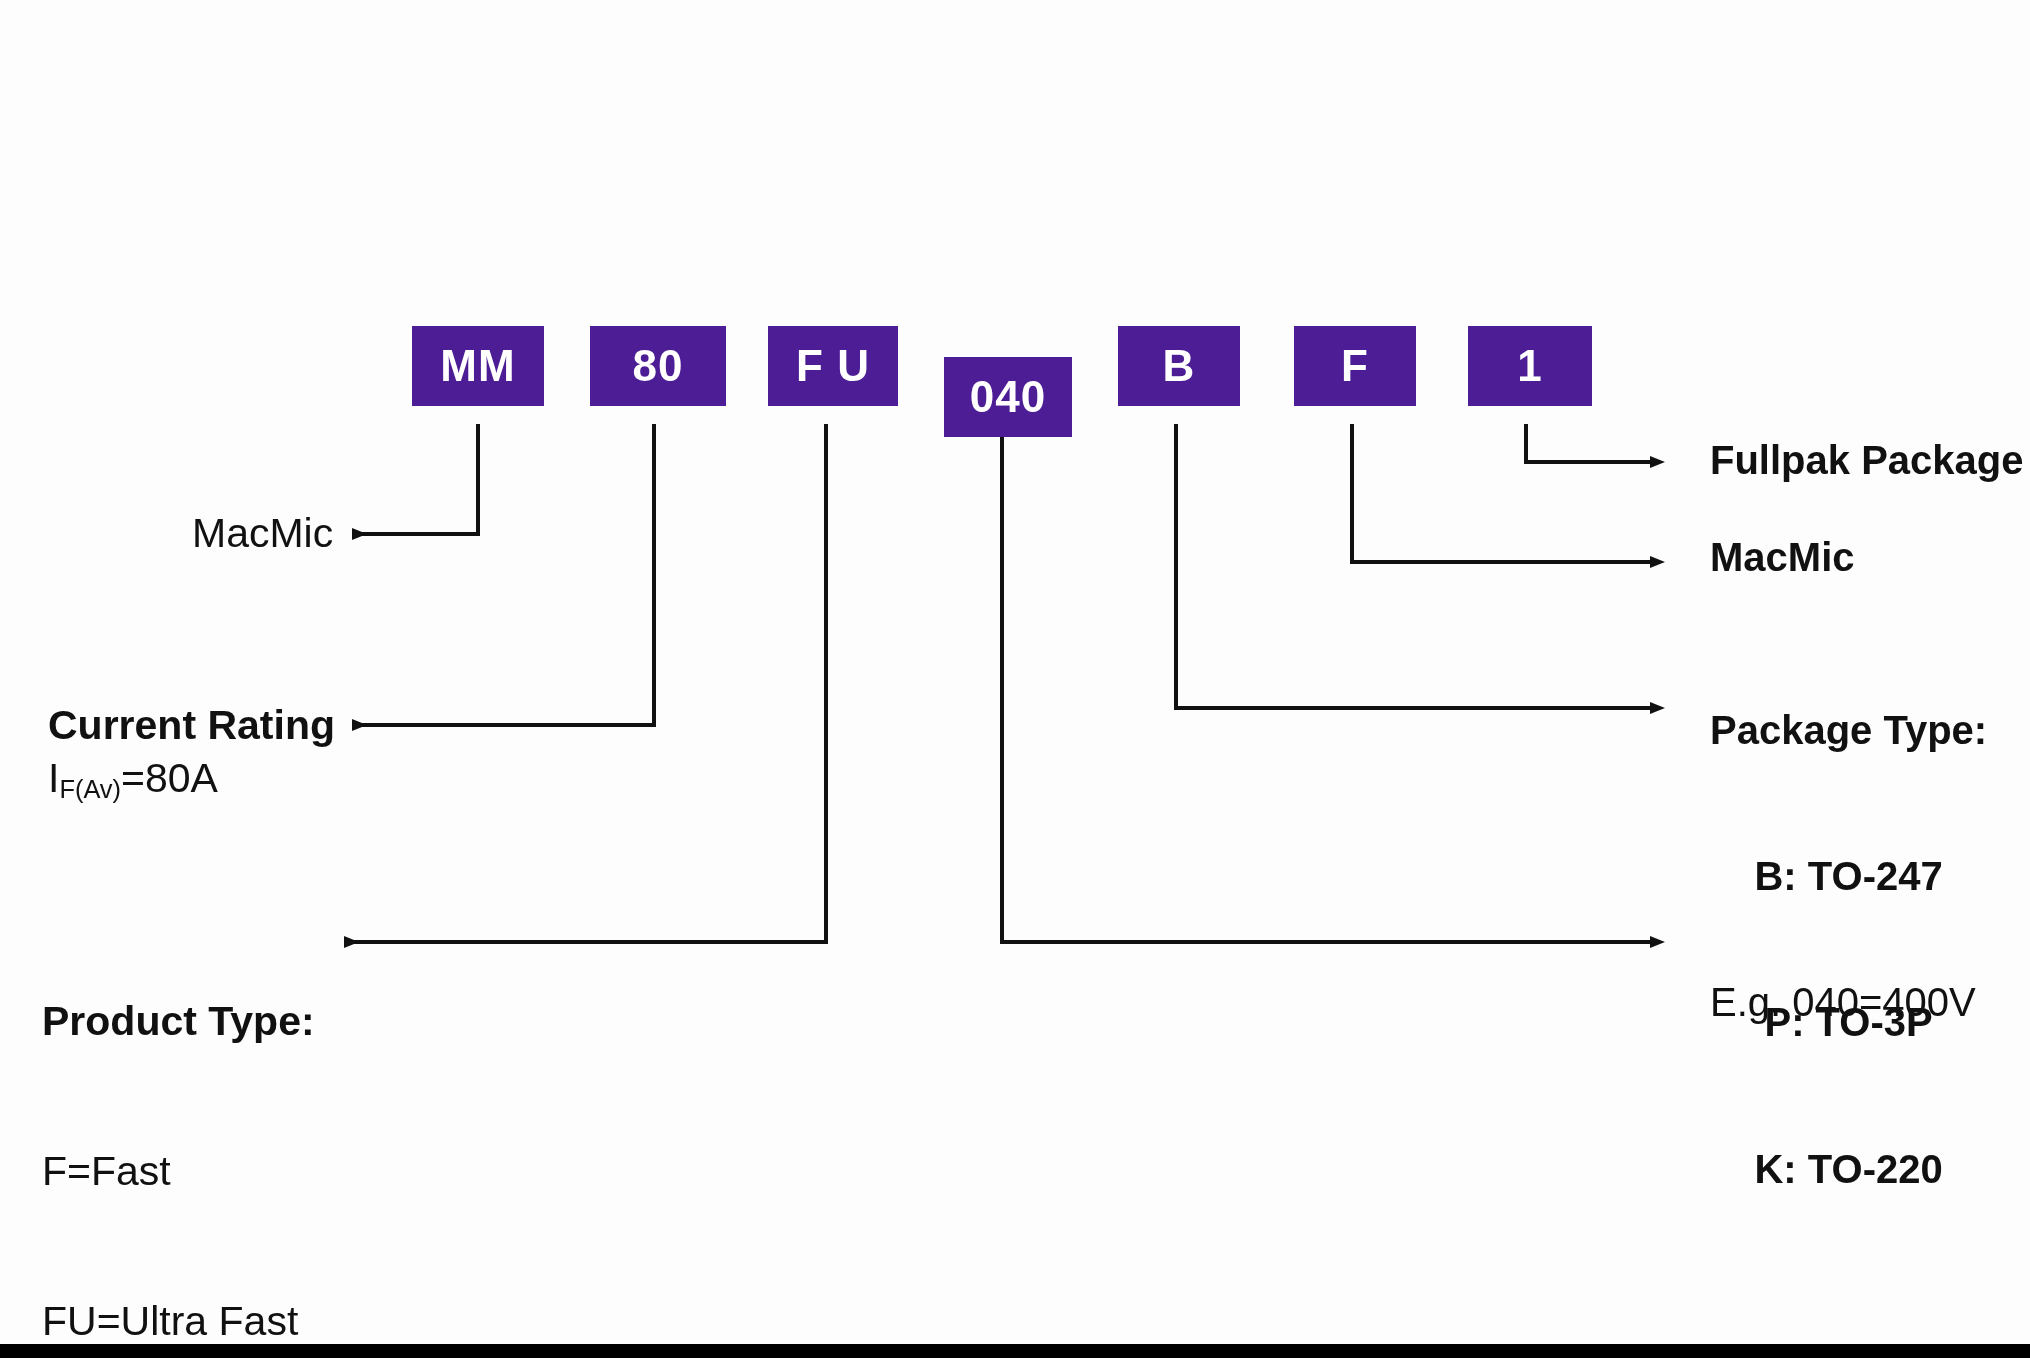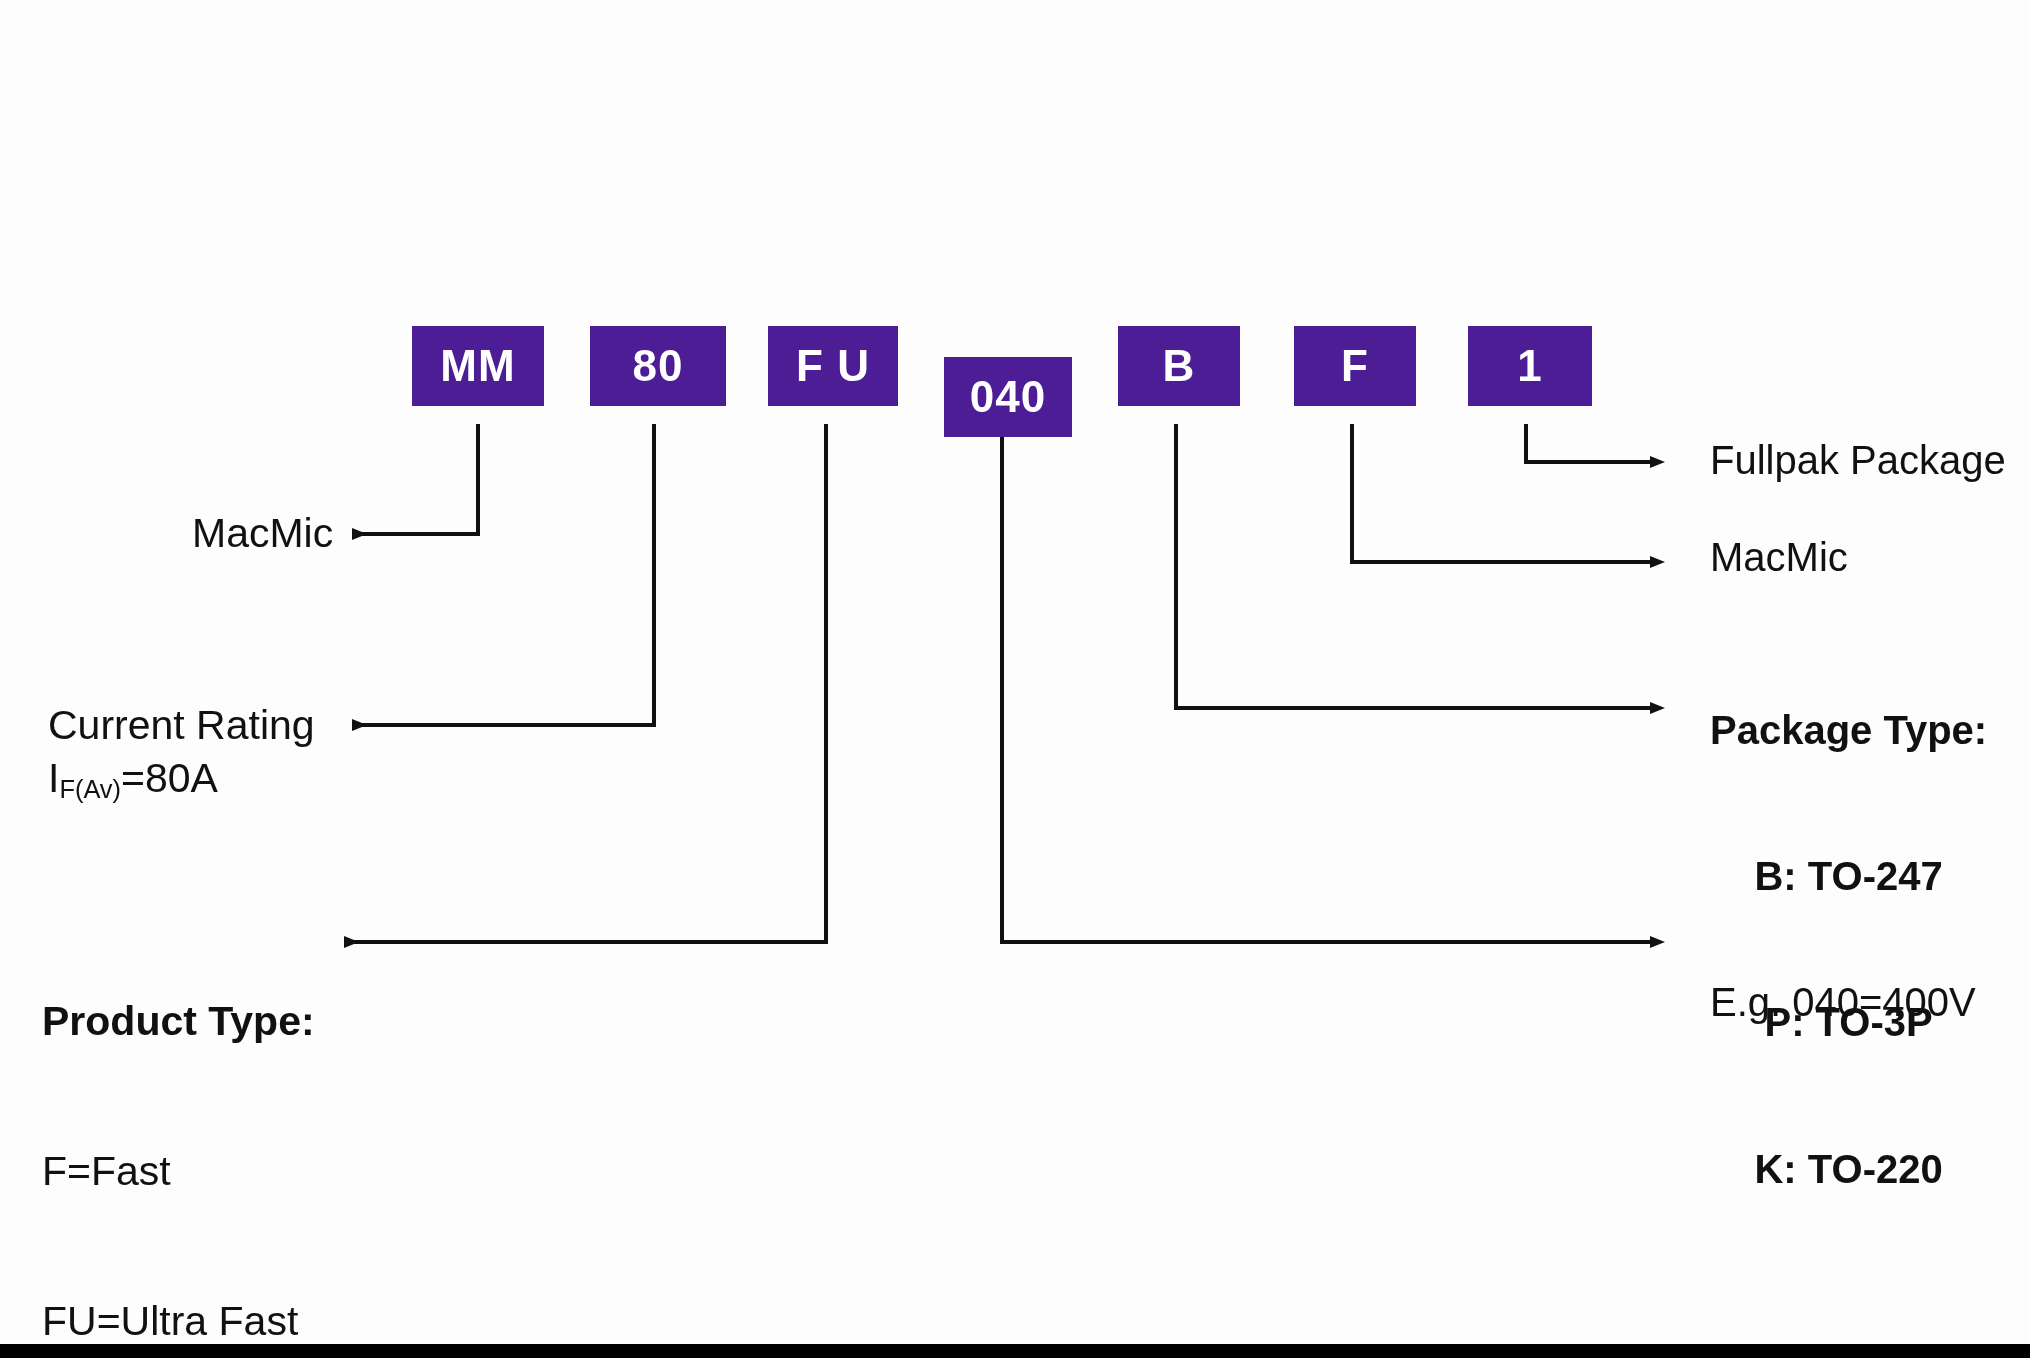--- a/index.html
+++ b/index.html
@@ -50,21 +50,21 @@
   .cb-f  { left: 1294px; width: 122px; }
   .cb-1  { left: 1468px; width: 124px; }
 
   
   .lbl {
     position: absolute;
     color: #111111;
     line-height: 1.22;
     white-space: pre;
   }
-  .bold  { font-weight: normal; }
+  .bold  { font-weight: bold; }
   .reg   { font-weight: normal; }
 
   .lbl-macmic {
     left: 192px; top: 508px;
     font-size: 41px;
   }
   .lbl-current-head {
     left: 48px; top: 700px;
     font-size: 41px;
   }

